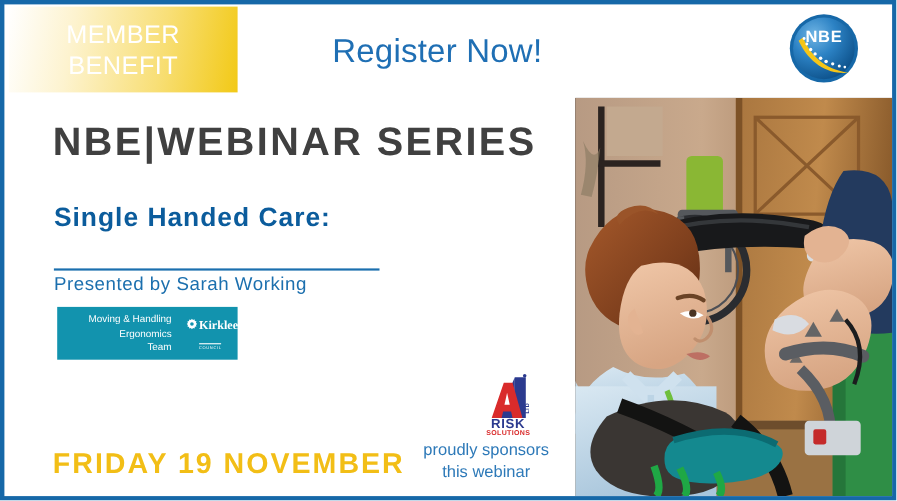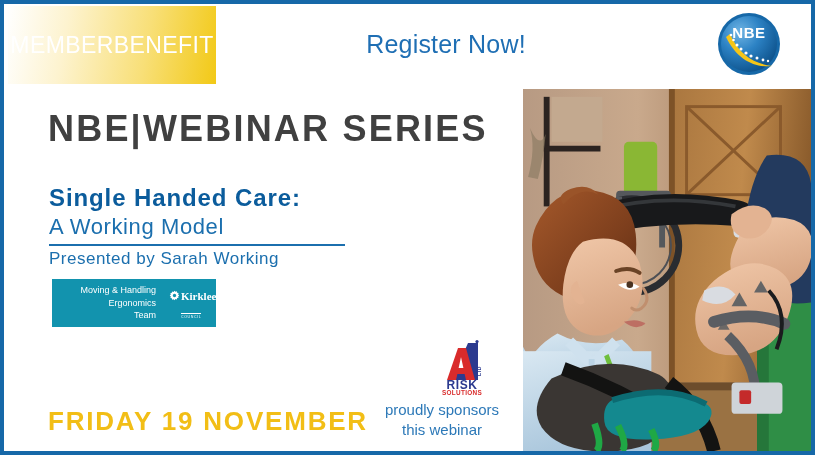--- a/index.html
+++ b/index.html
@@ -22,41 +22,41 @@
 
   
   .member-badge {
     position: absolute;
     left: 4px;
     top: 2px;
     width: 208px;
     height: 78px;
     background: linear-gradient(100deg, #ffffff 0%, #fdf3cf 28%, #f8df77 66%, #f2c916 100%);
     display: flex;
+    flex-direction: column;
     align-items: center;
     justify-content: center;
     line-height: 1.22;
   }
   .member-badge span {
     display: block;
     color: #ffffff;
     font-size: 23px;
     letter-spacing: 0.4px;
     text-align: center;
   }
 
   
   .register-now {
     position: absolute;
-    left: 282px;
+    left: 298px;
     top: 26px;
     width: 320px;
-    text-align: center;
     color: #1f6FB4;
-    font-size: 25px;
+    font-size: 30px;
     letter-spacing: 0.2px;
   }
 
   
   .nbe-logo {
     position: absolute;
     right: 28px;
     top: 6px;
     width: 68px;
     height: 68px;
@@ -247,21 +247,20 @@
         <circle cx="48" cy="50" r="1.4"></circle>
         <circle cx="53" cy="51" r="1.2"></circle>
       </g>
       <text x="34" y="28" text-anchor="middle" fill="#ffffff" font-family="Liberation Sans, sans-serif" font-size="15" font-weight="bold" letter-spacing="0.6">NBE</text>
     </svg>
   </div>
 
   <div class="headline">NBE|WEBINAR SERIES</div>
 
   <div class="subtitle-main">Single Handed Care:</div>
-  <div class="subtitle-sub">A Working Model</div>
   <div class="rule"></div>
   <div class="presenter">Presented by Sarah Working</div>
 
   <div class="mhet-logo">
     <div class="mhet-left">
       <span>Moving &amp; Handling</span>
       <span>Ergonomics</span>
       <span>Team</span>
     </div>
     <div class="mhet-divider"></div>

